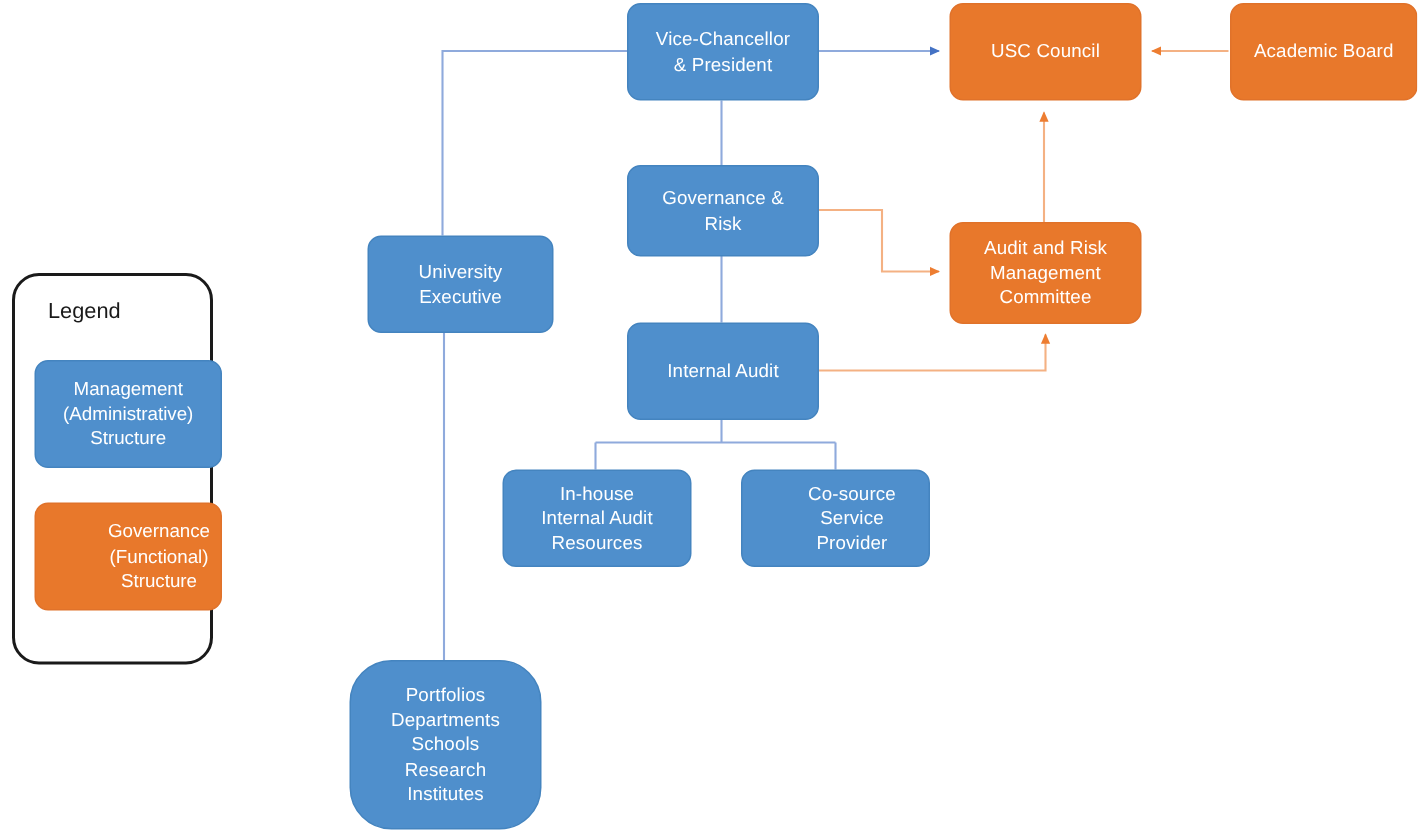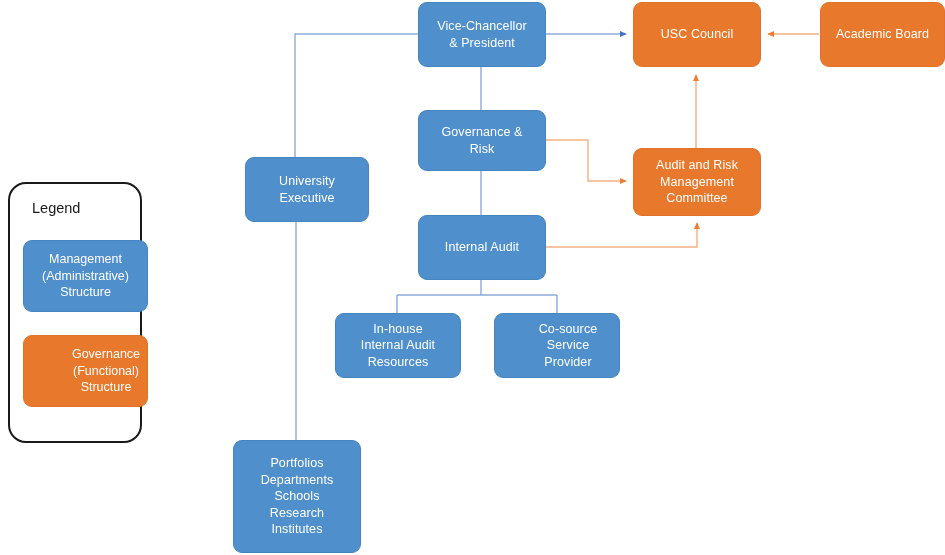--- a/index.html
+++ b/index.html
@@ -166,21 +166,21 @@
     <span class="lbl">In-house
 Internal Audit
 Resources</span>
   </div>
 
   <div class="node blue" style="left:494px; top:313px; width:126px; height:65px;padding-left:28px;">
     <span class="lbl">Co-source
 Service Provider</span>
   </div>
 
-  <div class="node blue" style="left:233px; top:440px; width:128px; height:113px;">
+  <div class="node blue" style="left:233px; top:440px; width:128px; height:113px;border-radius:28px;">
     <span class="lbl">Portfolios
 Departments
 Schools
 Research
 Institutes</span>
   </div>
 
   <div id="legend">
     <div id="legend-title">Legend</div>
 

